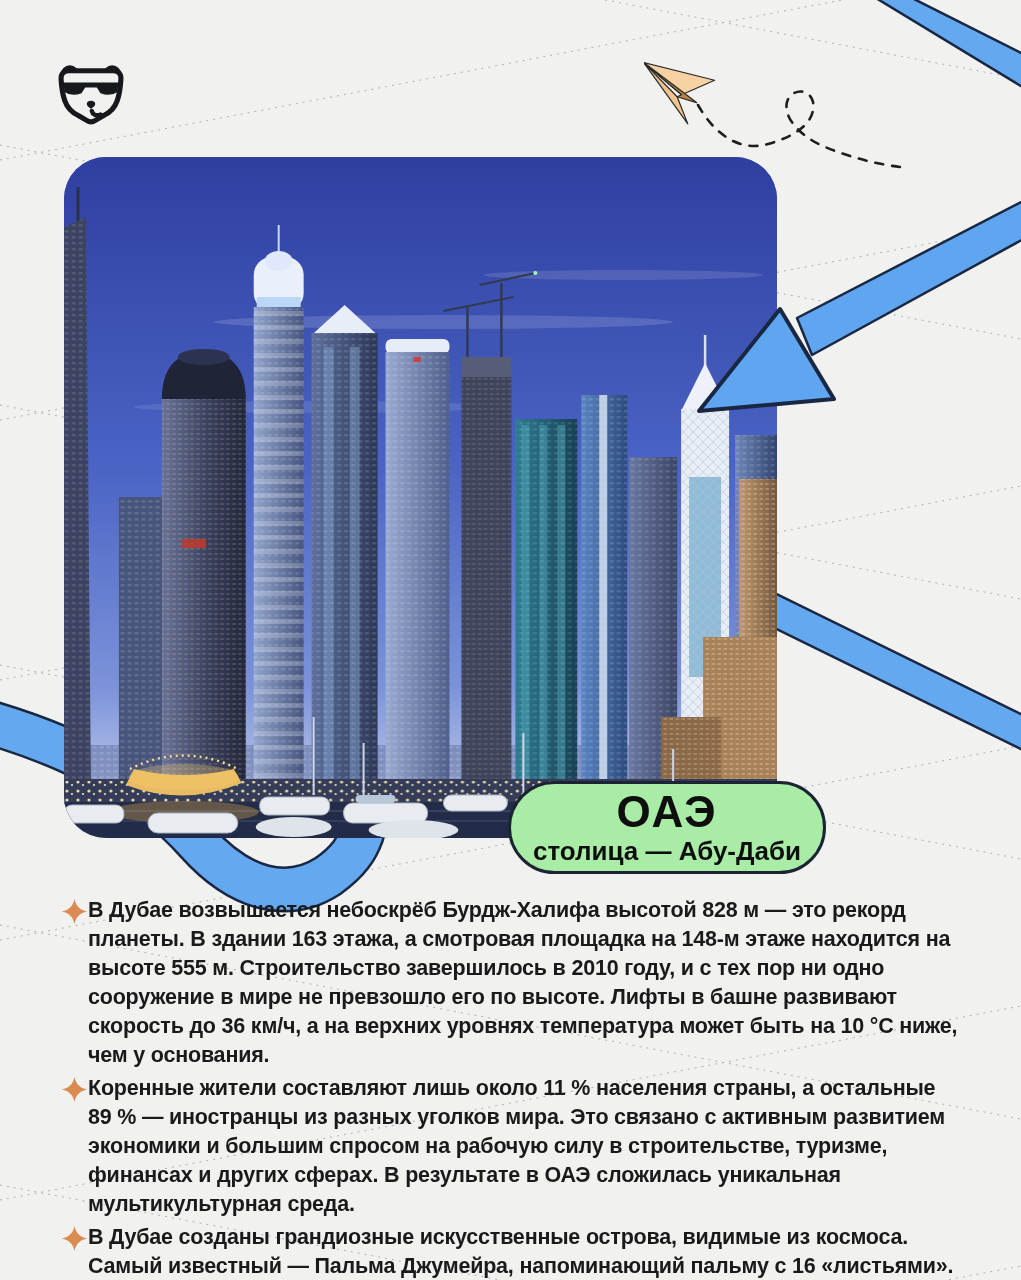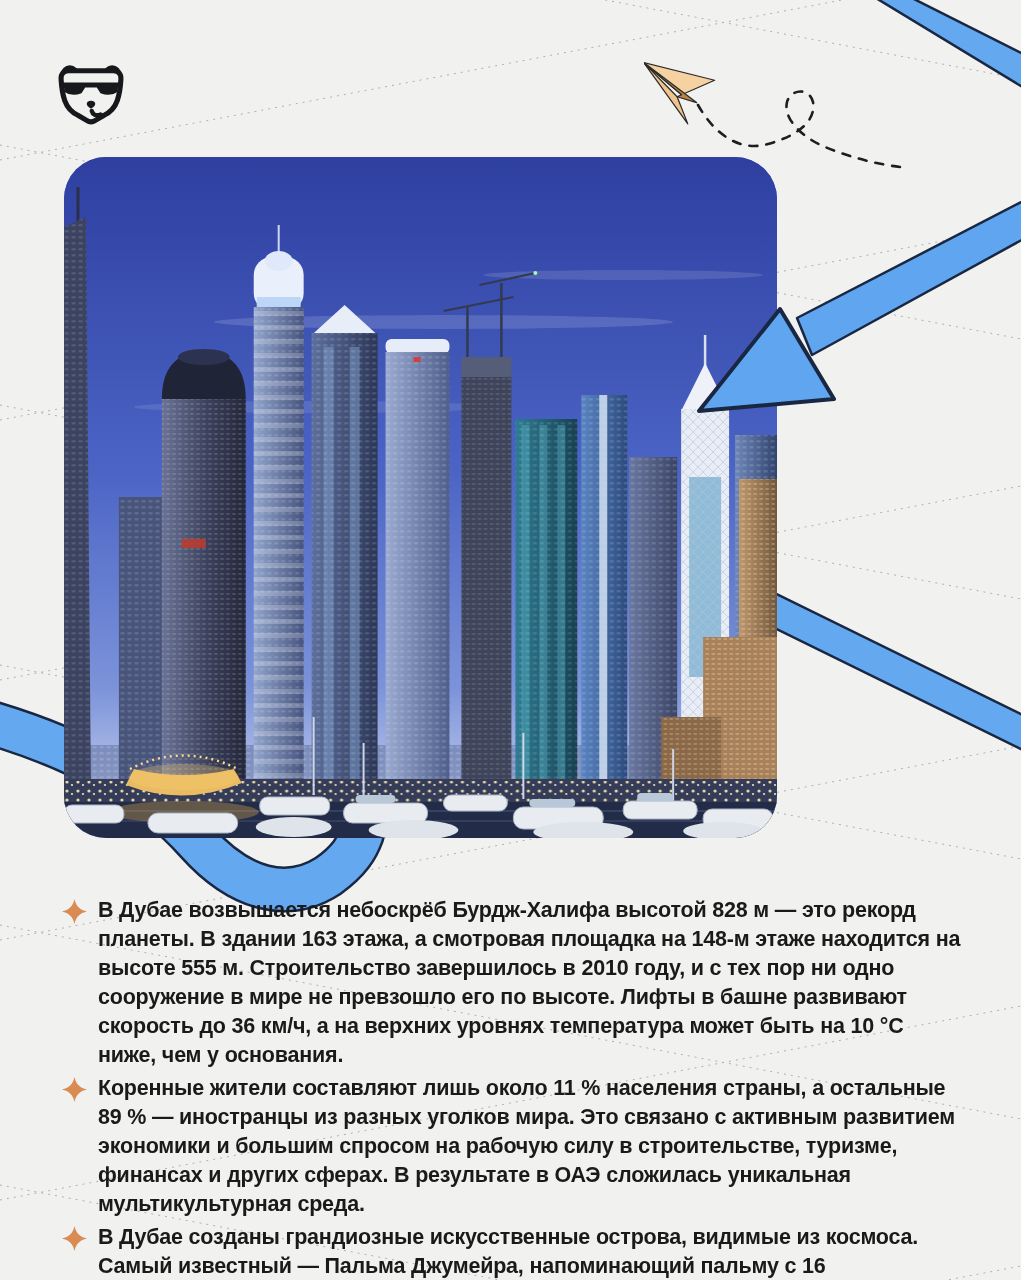--- a/index.html
+++ b/index.html
@@ -19,21 +19,21 @@
   .photo-card svg{display:block;width:100%;height:100%;}
   .badge{
     position:absolute;left:508px;top:781px;width:318px;height:93px;box-sizing:border-box;
     background:#a8eca6;border:3px solid #1a2433;border-radius:52px;
     display:flex;flex-direction:column;align-items:center;justify-content:center;
     z-index:3;
   }
   .badge-title{font-size:44px;font-weight:700;line-height:1;letter-spacing:2px;color:#0e0e0e;}
   .badge-sub{font-size:26px;font-weight:700;line-height:1.1;color:#0e0e0e;margin-top:3px;}
   .facts{position:absolute;left:62px;top:896px;width:901px;z-index:5;}
-  .fact{display:flex;align-items:flex-start;gap:11px;margin:0 0 4px 0;}
+  .fact{display:flex;align-items:flex-start;gap:1px;margin:0 0 4px 0;}
   .fact .star{flex:0 0 25px;width:25px;height:25px;margin-top:3px;}
   .fact p{
     margin:0;font-size:21.5px;line-height:29px;font-weight:700;
     color:#1a1a1a;letter-spacing:-0.2px;
   }
 </style>
 </head>
 <body>
 
 <div class="canvas">
@@ -249,20 +249,24 @@
         </g>
         <g fill="#b8c8d8">
           <rect x="292" y="638" width="40" height="8" rx="4"></rect>
           <rect x="466" y="642" width="46" height="8" rx="4"></rect>
           <rect x="574" y="636" width="36" height="8" rx="4"></rect>
         </g>
       </g>
     </svg>
   </div>
 
+  <div class="badge">
+    <div class="badge-title">ОАЭ</div>
+    <div class="badge-sub">столица — Абу-Даби</div>
+  </div>
 
   <svg class="layer z4" viewBox="0 0 1021 1280">
 
     <polygon points="900,-8 1029,57 1029,91 866,-8" fill="#64a8f0" stroke="#1a2742" stroke-width="2.5"></polygon>
 
     <path d="M 698 105 C 715 135, 740 152, 768 144 C 800 135, 816 120, 813 102 C 810 88, 791 88, 787 102 C 783 118, 801 137, 825 147 C 849 157, 876 164, 900 167" fill="none" stroke="#1e1e1e" stroke-width="2.6" stroke-dasharray="8 9" stroke-linecap="round"></path>
 
     <g>
       <polygon points="797,318 1029,198 1029,236 812,355" fill="#5fa5f0" stroke="#1a2742" stroke-width="2.5" stroke-linejoin="round"></polygon>
       <path d="M699 411 L780 309 L834 399 Z" fill="#5fa5f0" stroke="#1a2742" stroke-width="4" stroke-linejoin="round"></path>

